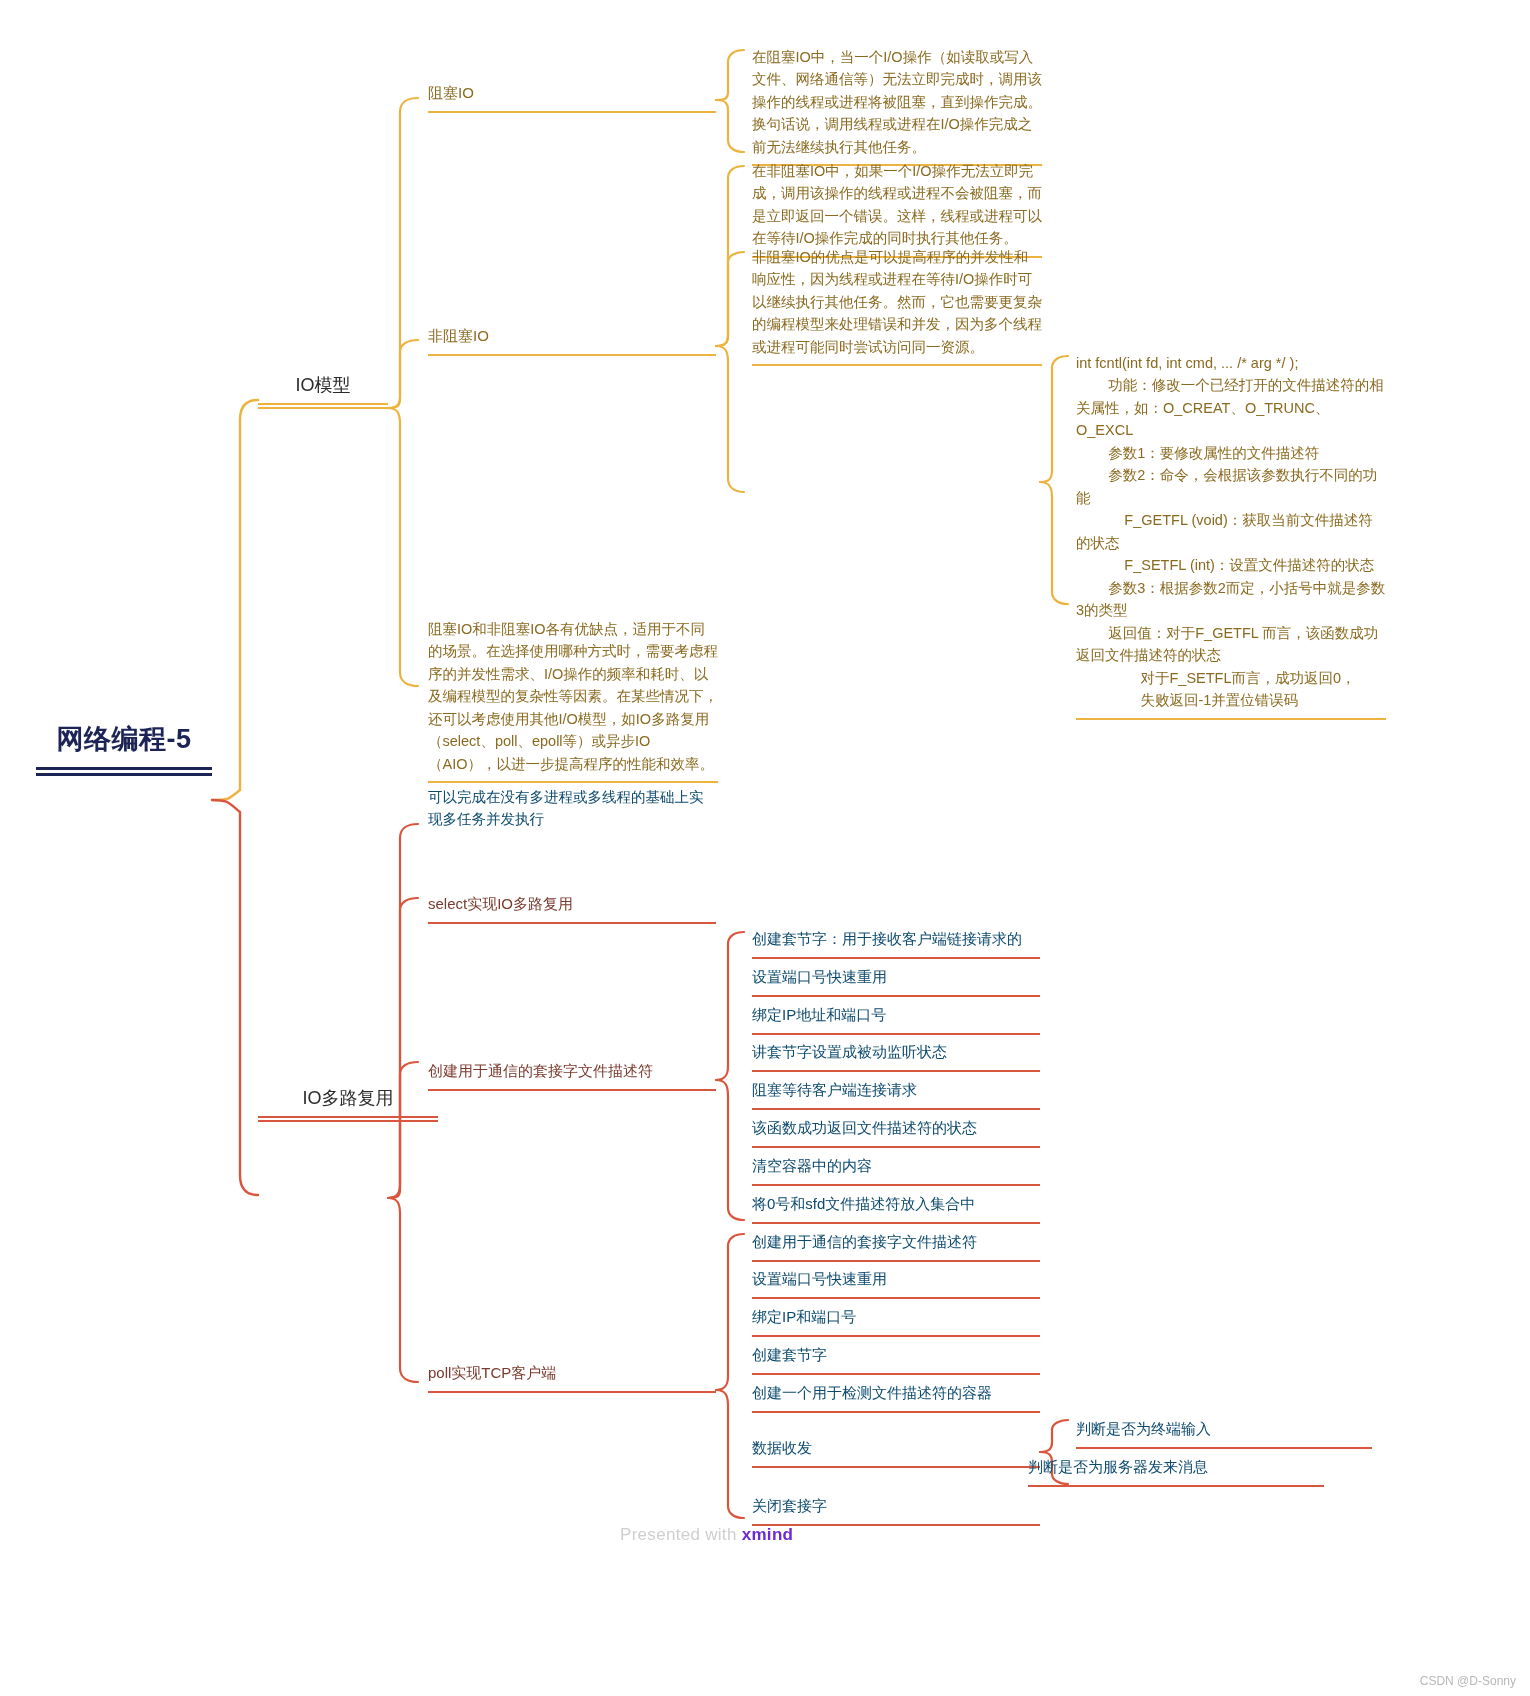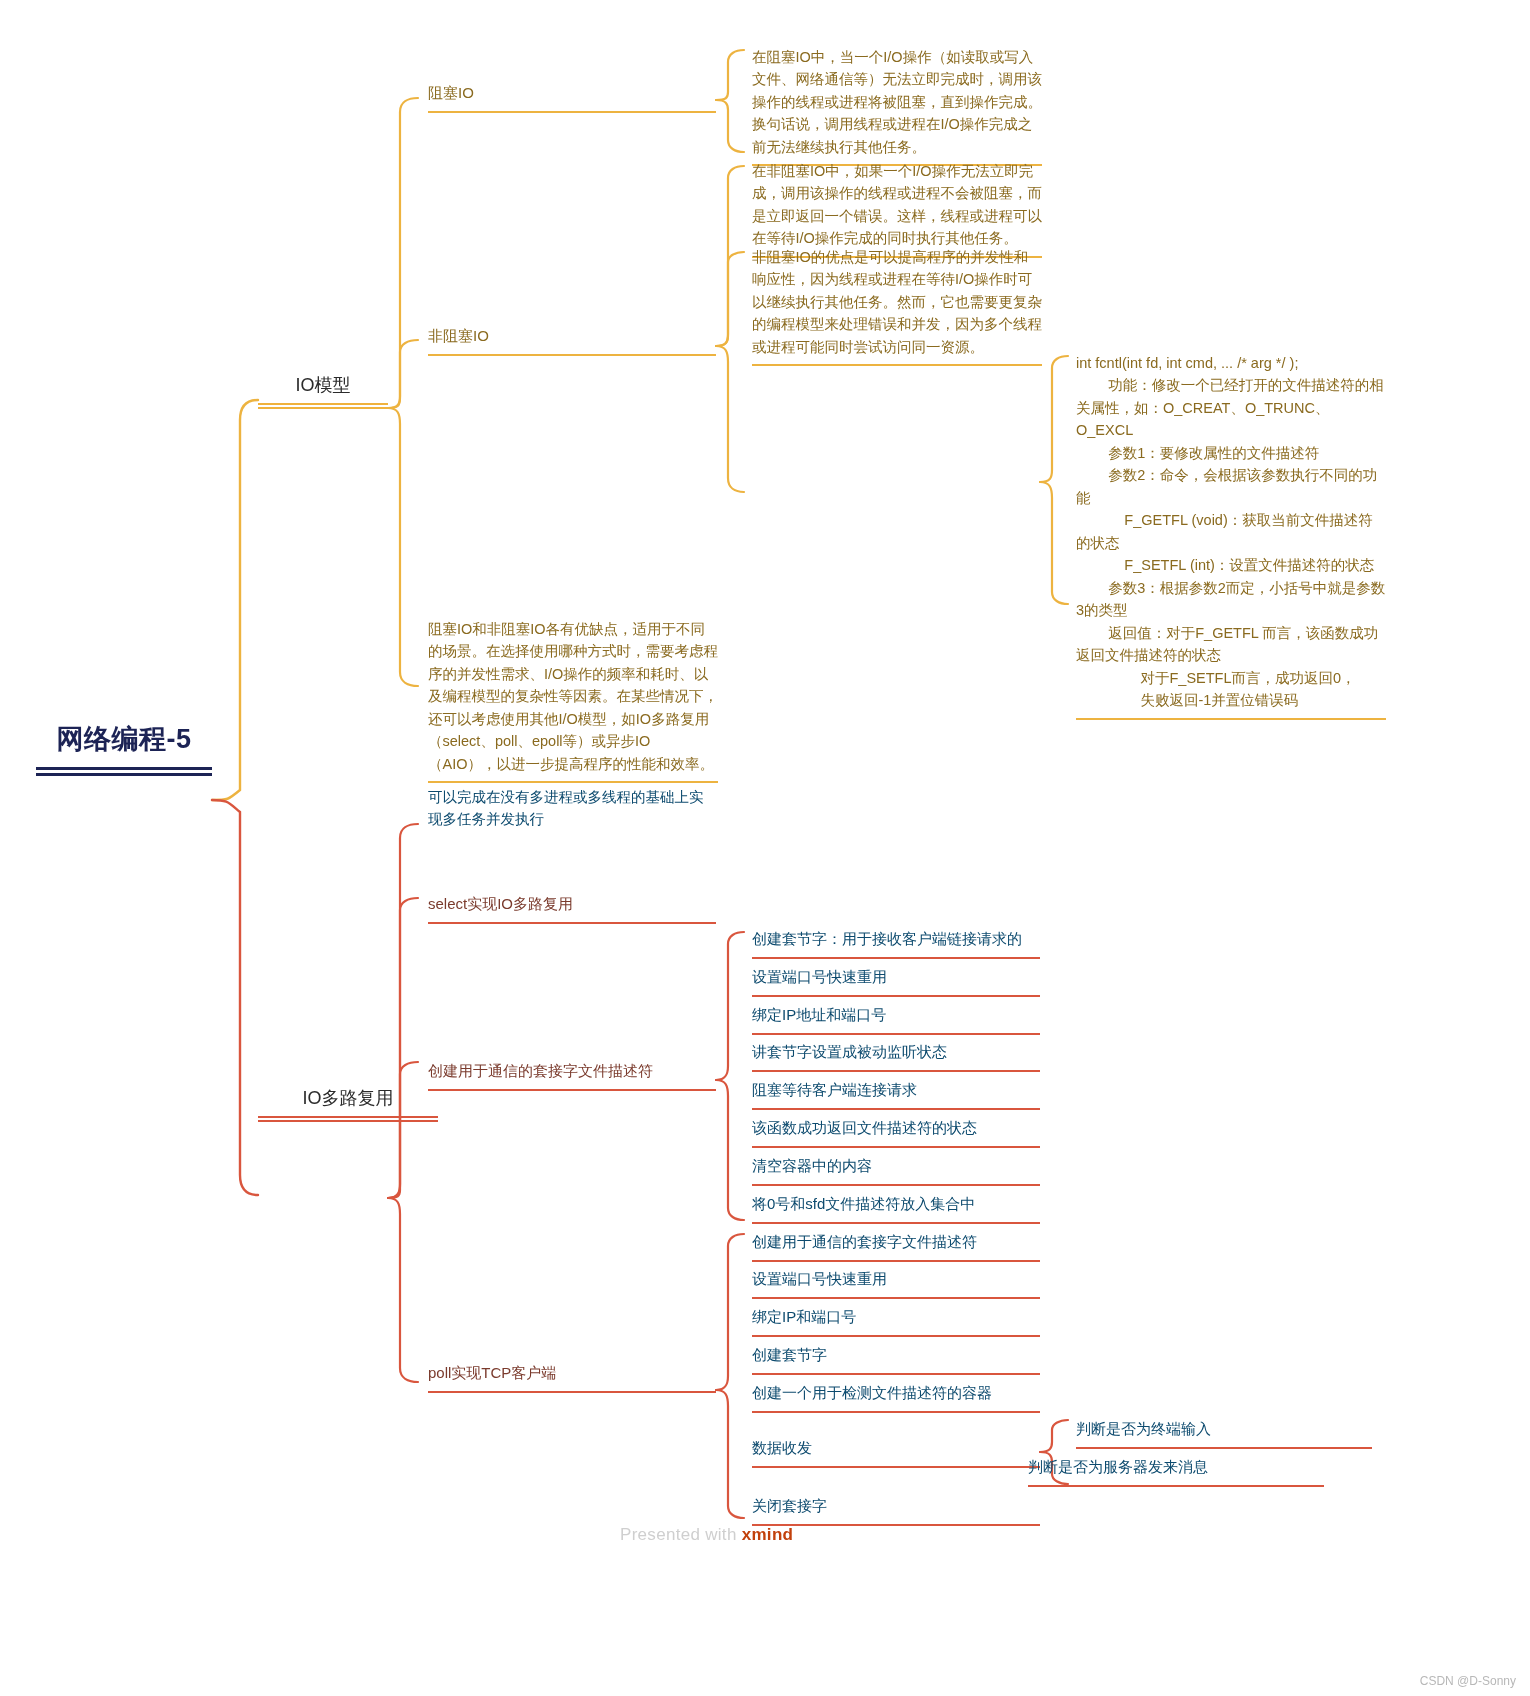--- a/index.html
+++ b/index.html
@@ -87,21 +87,21 @@
   }
   
   .watermark {
     position: absolute;
     left: 620px;
     top: 1525px;
     font-size: 17px;
     color: #cfcfcf;
     letter-spacing: .3px;
   }
-  .watermark b { color: #c2410c; font-weight: 700; }
+  .watermark b { color: #6d28d9; font-weight: 700; }
   .credit {
     position: absolute;
     right: 14px;
     bottom: 8px;
     font-size: 12px;
     color: #b8b8b8;
   }
 </style>
 </head>
 <body>

